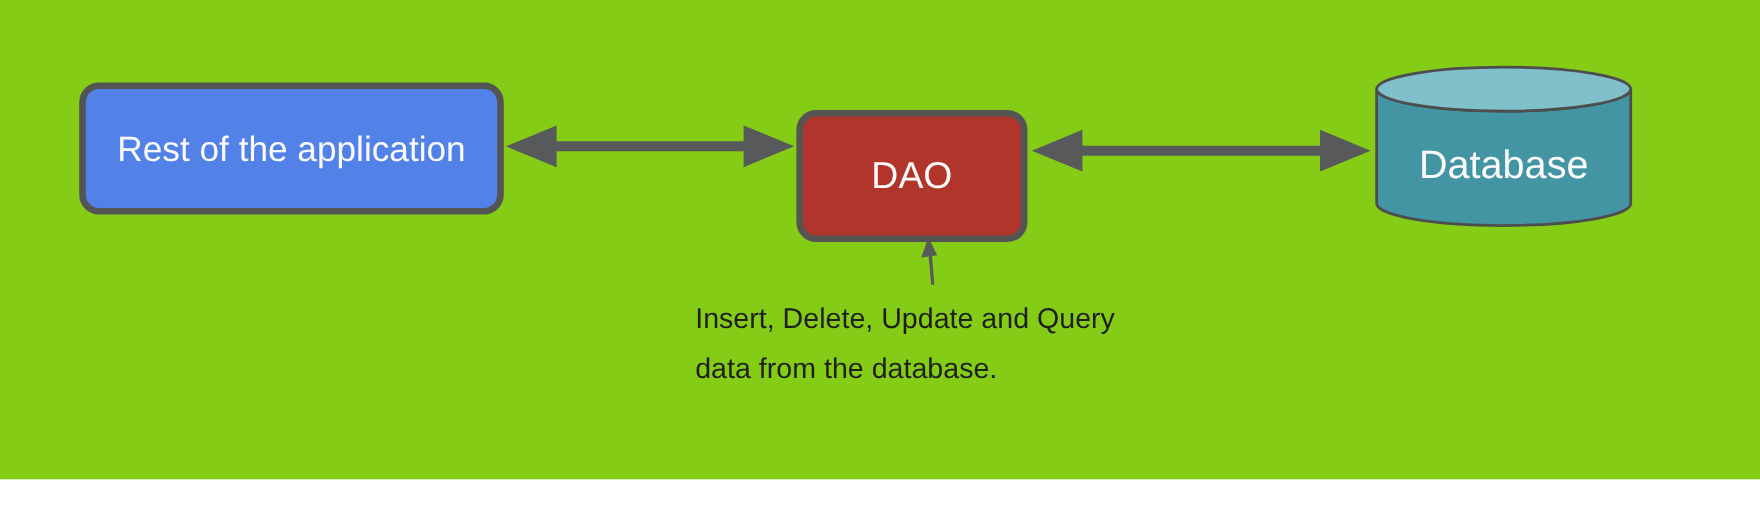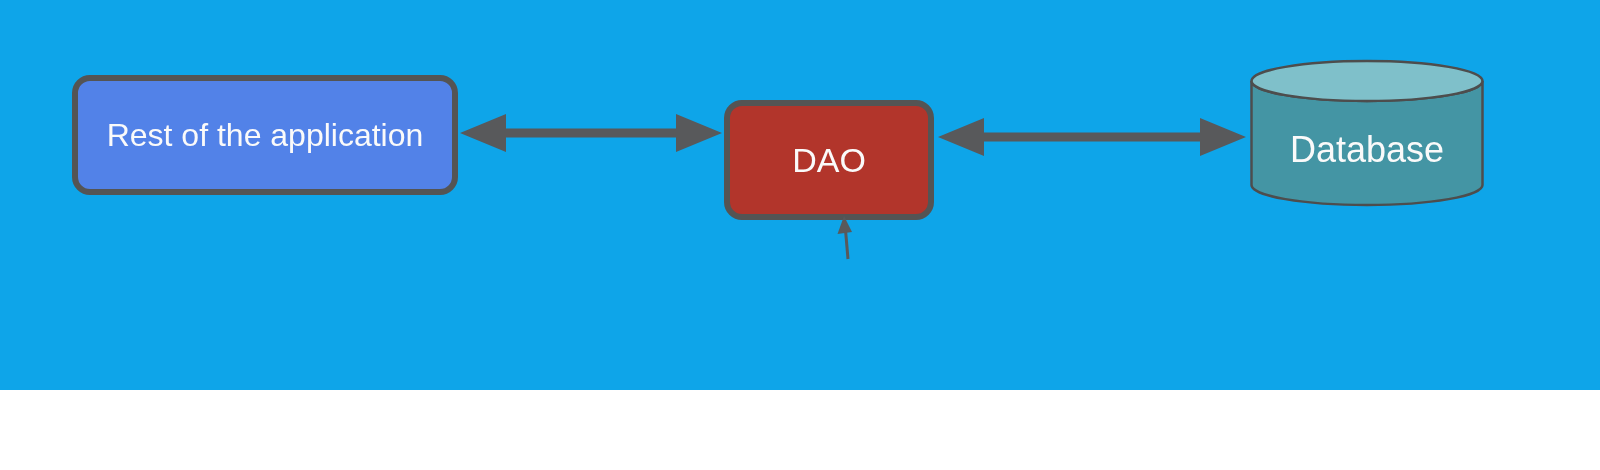--- a/index.html
+++ b/index.html
@@ -9,22 +9,22 @@
     --db-top-fill:#7fc0ca;
     --box-border:#545454;
     --db-stroke:#4d4d4d;
     --arrow-gray:#58595b;
     --box-text:#fafafa;
     --annotation-text:#1f1f1f;
   }
   html,body{margin:0;padding:0;background:#ffffff;}
   .canvas{
     position:relative;
-    width:1600px;height:390px;
-    background:#0ea5e9;
+    width:1600px;height:436px;
+    background:#84cc16;
     font-family:"Liberation Sans","DejaVu Sans",sans-serif;
     overflow:hidden;
   }
   .node{
     position:absolute;
     box-sizing:border-box;
     display:flex;align-items:center;justify-content:center;
     border:6px solid var(--box-border);
     border-radius:18px;
     color:var(--box-text);
@@ -87,14 +87,18 @@
     <path class="db-body" d="M 3.5,23 L 3.5,127 A 115.5,20 0 0 0 234.5,127 L 234.5,23 A 115.5,20 0 0 1 3.5,23 Z"></path>
     <ellipse class="db-top" cx="119" cy="23" rx="115.5" ry="20"></ellipse>
     <text class="db-label" x="119" y="104" text-anchor="middle">Database</text>
   </svg>
 
   <svg class="note-arrow" viewBox="0 0 28 52" aria-hidden="true">
     <line x1="14" y1="47" x2="11.5" y2="18"></line>
     <polygon points="10,4 3.5,22 18,20"></polygon>
   </svg>
 
+  <div class="annotation">
+    <div>Insert, Delete, Update and Query</div>
+    <div>data from the database.</div>
+  </div>
 
 </div>
 
 </body></html>

